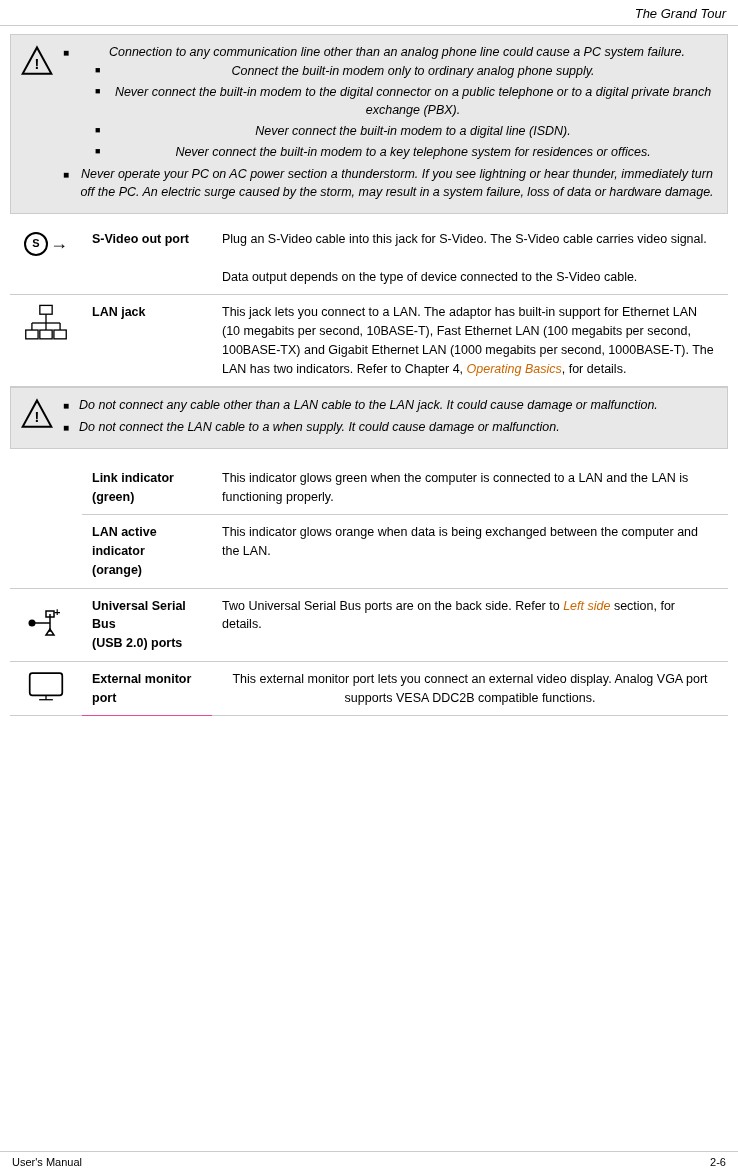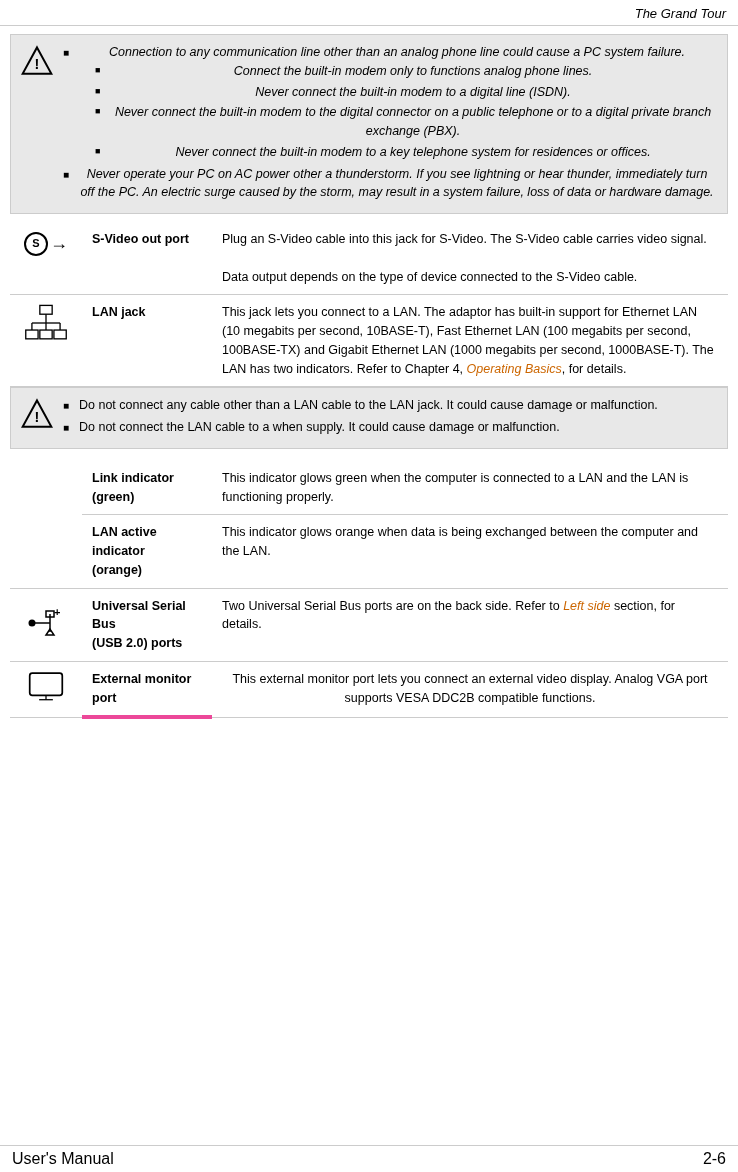--- a/index.html
+++ b/index.html
@@ -129,20 +129,21 @@
     .small-warning-icon {
       flex-shrink: 0;
       width: 36px;
       display: flex;
       align-items: flex-start;
       justify-content: center;
       padding-top: 2px;
     }
     .small-warning-content {
       flex: 1;
+      font-style: italic;
       font-size: 12.5px;
       line-height: 1.5;
     }
     .small-warning-content ul {
       list-style: none;
       padding: 0;
     }
     .small-warning-content ul li {
       margin-bottom: 3px;
       padding-left: 16px;
@@ -160,21 +161,21 @@
     .page-footer {
       position: absolute;
       bottom: 0;
       left: 0;
       right: 0;
       display: flex;
       justify-content: space-between;
       align-items: center;
       padding: 4px 12px;
       border-top: 1px solid #ccc;
-      font-size: 16px;
+      font-size: 11px;
     }
 
     
     .svideo-icon {
       display: inline-flex;
       align-items: center;
       gap: 2px;
       font-weight: bold;
       font-size: 14px;
     }
@@ -227,27 +228,27 @@
     <svg viewBox="0 0 40 40" xmlns="http://www.w3.org/2000/svg">
       <polygon points="20,3 38,36 2,36" fill="none" stroke="#000" stroke-width="2.5"></polygon>
       <text x="20" y="30" text-anchor="middle" font-size="18" font-weight="bold" fill="#000">!</text>
     </svg>
   </div>
   <div class="warning-content">
     <ul>
       <li>
         <span>Connection to any communication line other than an analog phone line could cause a PC system failure.</span>
         <ul>
-          <li>Connect the built-in modem only to functions analog phone lines.</li>
+          <li>Connect the built-in modem only to ordinary analog phone supply.</li>
+          <li>Never connect the built-in modem to the digital connector on a public telephone or to a digital private branch exchange (PBX).</li>
           <li>Never connect the built-in modem to a digital line (ISDN).</li>
-          <li>Never connect the built-in modem to the digital connector on a public telephone or to a digital private branch exchange (PBX).</li>
           <li>Never connect the built-in modem to a key telephone system for residences or offices.</li>
         </ul>
       </li>
-      <li>Never operate your PC on AC power other a thunderstorm. If you see lightning or hear thunder, immediately turn off the PC. An electric surge caused by the storm, may result in a system failure, loss of data or hardware damage.</li>
+      <li>Never operate your PC on AC power section a thunderstorm. If you see lightning or hear thunder, immediately turn off the PC. An electric surge caused by the storm, may result in a system failure, loss of data or hardware damage.</li>
     </ul>
   </div>
 </div>
 
 <table class="content-table">
 
   <tbody>
       <tr>
     <td class="icon-cell" rowspan="1">
       <div class="svideo-icon">
@@ -346,21 +347,21 @@
   <tr class="no-bottom-border">
     <td class="icon-cell" style="vertical-align:middle; border-bottom:1px solid #ccc;">
       <div class="monitor-icon">
         <svg viewBox="0 0 42 34" width="42" height="34" xmlns="http://www.w3.org/2000/svg">
           <rect x="2" y="2" width="38" height="26" rx="3" ry="3" fill="none" stroke="#000" stroke-width="2"></rect>
           <line x1="21" y1="28" x2="21" y2="33" stroke="#000" stroke-width="1.5"></line>
           <line x1="13" y1="33" x2="29" y2="33" stroke="#000" stroke-width="1.5"></line>
         </svg>
       </div>
     </td>
-    <td class="label-cell" style="border-bottom:4px solid #ec4899;">External monitor<br>port</td>
+    <td class="label-cell" style="border-bottom:1px solid #ec4899;">External monitor<br>port</td>
     <td class="desc-cell" style="border-bottom:1px solid #ccc;text-align:center;">
       This external monitor port lets you connect an external video display. Analog VGA port supports VESA DDC2B compatible functions.
     </td>
   </tr>
 </tbody>
   </table>
 
 <div class="page-footer">
   <span>User's Manual</span>
   <span>2-6</span>

